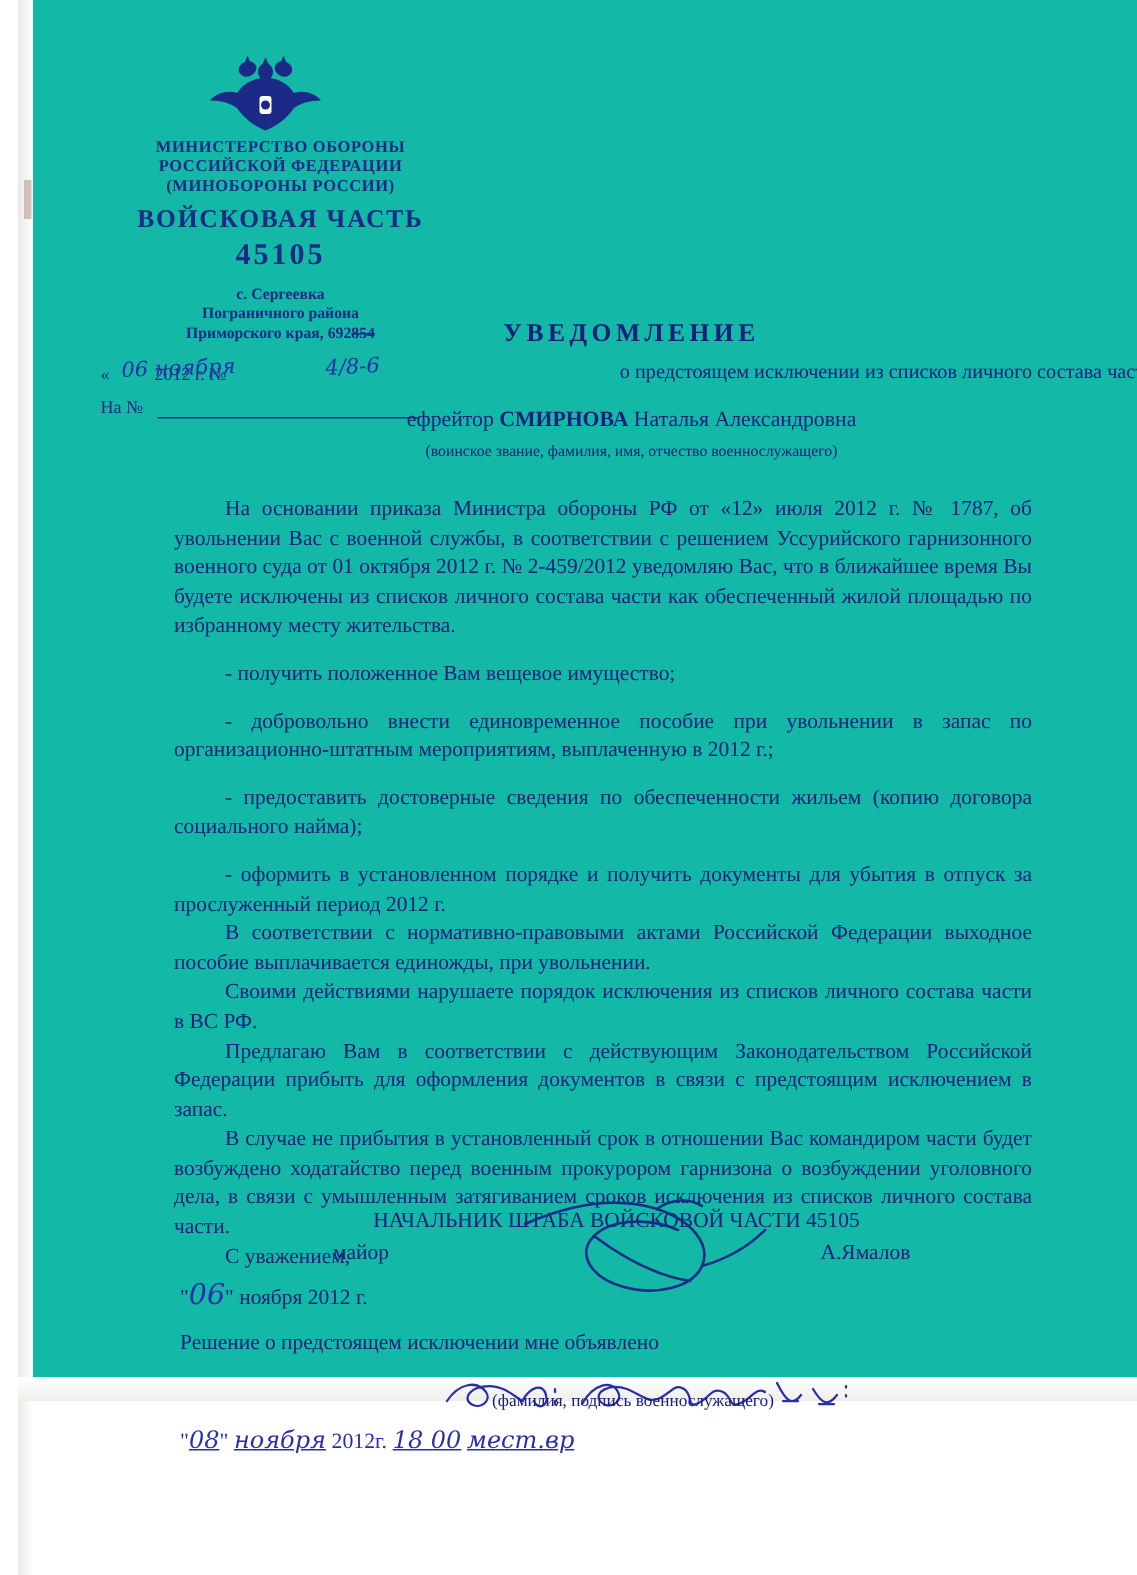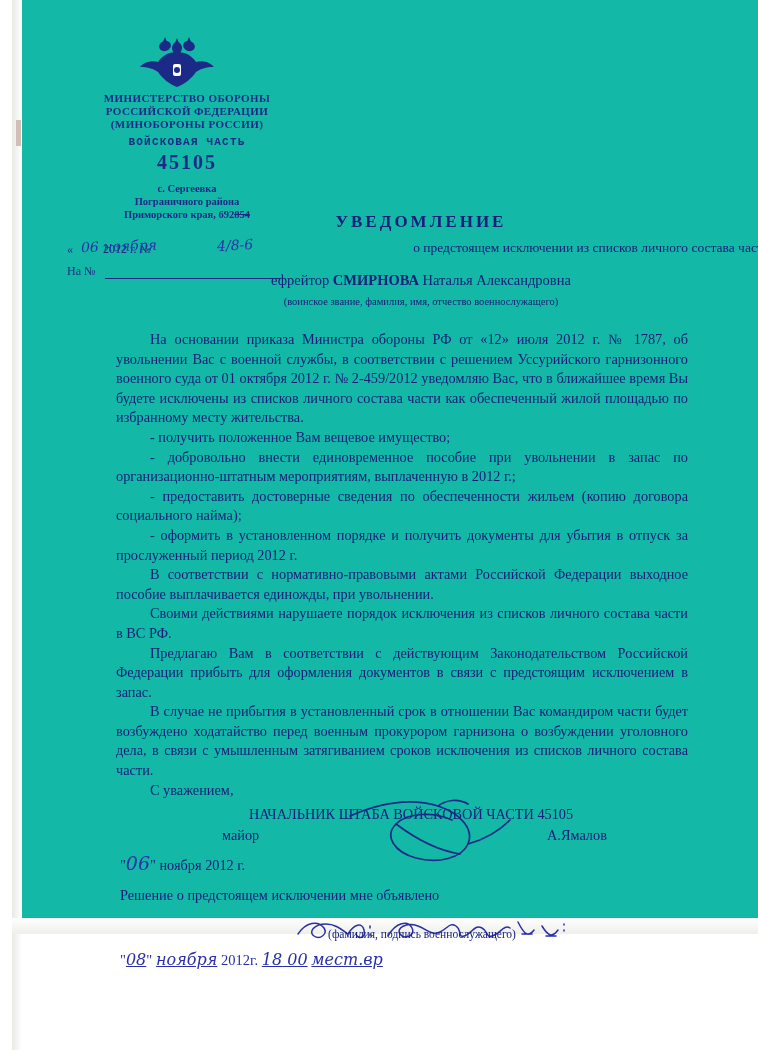--- a/index.html
+++ b/index.html
@@ -61,25 +61,24 @@
     color: #1b2a86;
     font-family: "Liberation Serif", serif;
   }
   .header-line {
     font-size: 11px;
     font-weight: bold;
     letter-spacing: .4px;
     line-height: 13px;
   }
   .header-unit {
-    font-size: 11px;
+    font-size: 17px;
     font-weight: bold;
     letter-spacing: 1.2px;
     margin-top: 5px;
-    font-family: Liberation Mono, monospace;
   }
   .header-number {
     font-size: 20px;
     font-weight: bold;
     letter-spacing: 2px;
     margin-top: 3px;
   }
   .header-addr {
     margin-top: 8px;
     font-size: 10.5px;
@@ -205,20 +204,21 @@
     font-size: 14.3px;
     line-height: 19.6px;
     text-align: justify;
   }
   .body p {
     margin: 0 0 0 0;
     text-indent: 34px;
   }
   .body p.dash {
     text-indent: 34px;
+    margin-top: 12px;
   }
 
   
   .sign-title {
     position: absolute;
     left: 0;
     top: 806px;
     width: 758px;
     text-align: center;
     font-size: 14.3px;

